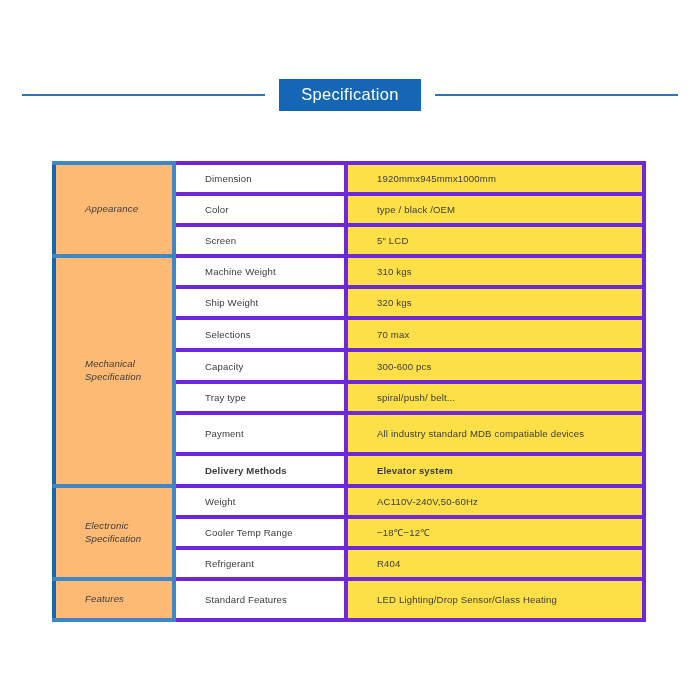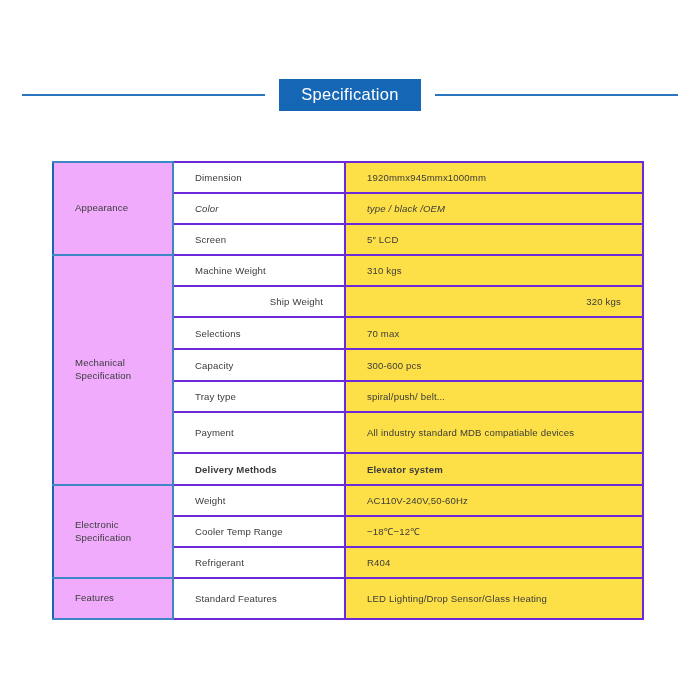--- a/index.html
+++ b/index.html
@@ -58,37 +58,38 @@
     width: 590px;
     border-collapse: collapse;
     table-layout: fixed;
     background: #ffffff;
   }
   .spec-table col.c-group { width: 120px; }
   .spec-table col.c-label { width: 172px; }
   .spec-table col.c-value { width: 298px; }
 
   .spec-table td {
-    border: 2px solid #6d28d9;
-    padding: 0 21px;
+    border: 4px solid #6d28d9;
+    padding: 0 29px;
     font-size: 9.6px;
     color: #3b3b3b;
     vertical-align: middle;
     letter-spacing: .15px;
   }
 
   .group-cell {
-    background: #f0abfc;
+    background: #fdba74;
     color: #ffffff;
     font-size: 10px;
     line-height: 1.35;
     border-color: #3f86c6 !important;
     border-left-color: #1567b5 !important;
     padding: 0 0 0 13px;
     letter-spacing: .2px;
+    font-style: italic;
   }
   .group-cell .gl { display: block; }
 
   .label-cell {
     background: #ffffff;
     color: #3b3b3b;
   }
   .value-cell {
     background: #fde047;
     color: #3b3b3b;
@@ -112,37 +113,37 @@
       <col class="c-value">
     </colgroup>
     <tbody>
         <tr style="height: 31px;">
           <td class="group-cell" rowspan="3">
             <span class="gl">Appearance</span>
           </td>
           <td class="label-cell">Dimension</td>
           <td class="value-cell">1920mmx945mmx1000mm</td>
         </tr>
-        <tr style="height: 31px; font-style: italic;">
+        <tr style="height: 31px;">
           <td class="label-cell">Color</td>
           <td class="value-cell">type / black /OEM</td>
         </tr>
         <tr style="height: 31px;">
           <td class="label-cell">Screen</td>
           <td class="value-cell">5″ LCD</td>
         </tr>
         <tr style="height: 31px;">
           <td class="group-cell" rowspan="7">
             <span class="gl">Mechanical</span>
             <span class="gl">Specification</span>
           </td>
           <td class="label-cell">Machine Weight</td>
           <td class="value-cell">310 kgs</td>
         </tr>
-        <tr style="height: 31px; text-align: right;">
+        <tr style="height: 31px;">
           <td class="label-cell">Ship Weight</td>
           <td class="value-cell">320 kgs</td>
         </tr>
         <tr style="height: 32px;">
           <td class="label-cell">Selections</td>
           <td class="value-cell">70 max</td>
         </tr>
         <tr style="height: 32px;">
           <td class="label-cell">Capacity</td>
           <td class="value-cell">300-600 pcs</td>

